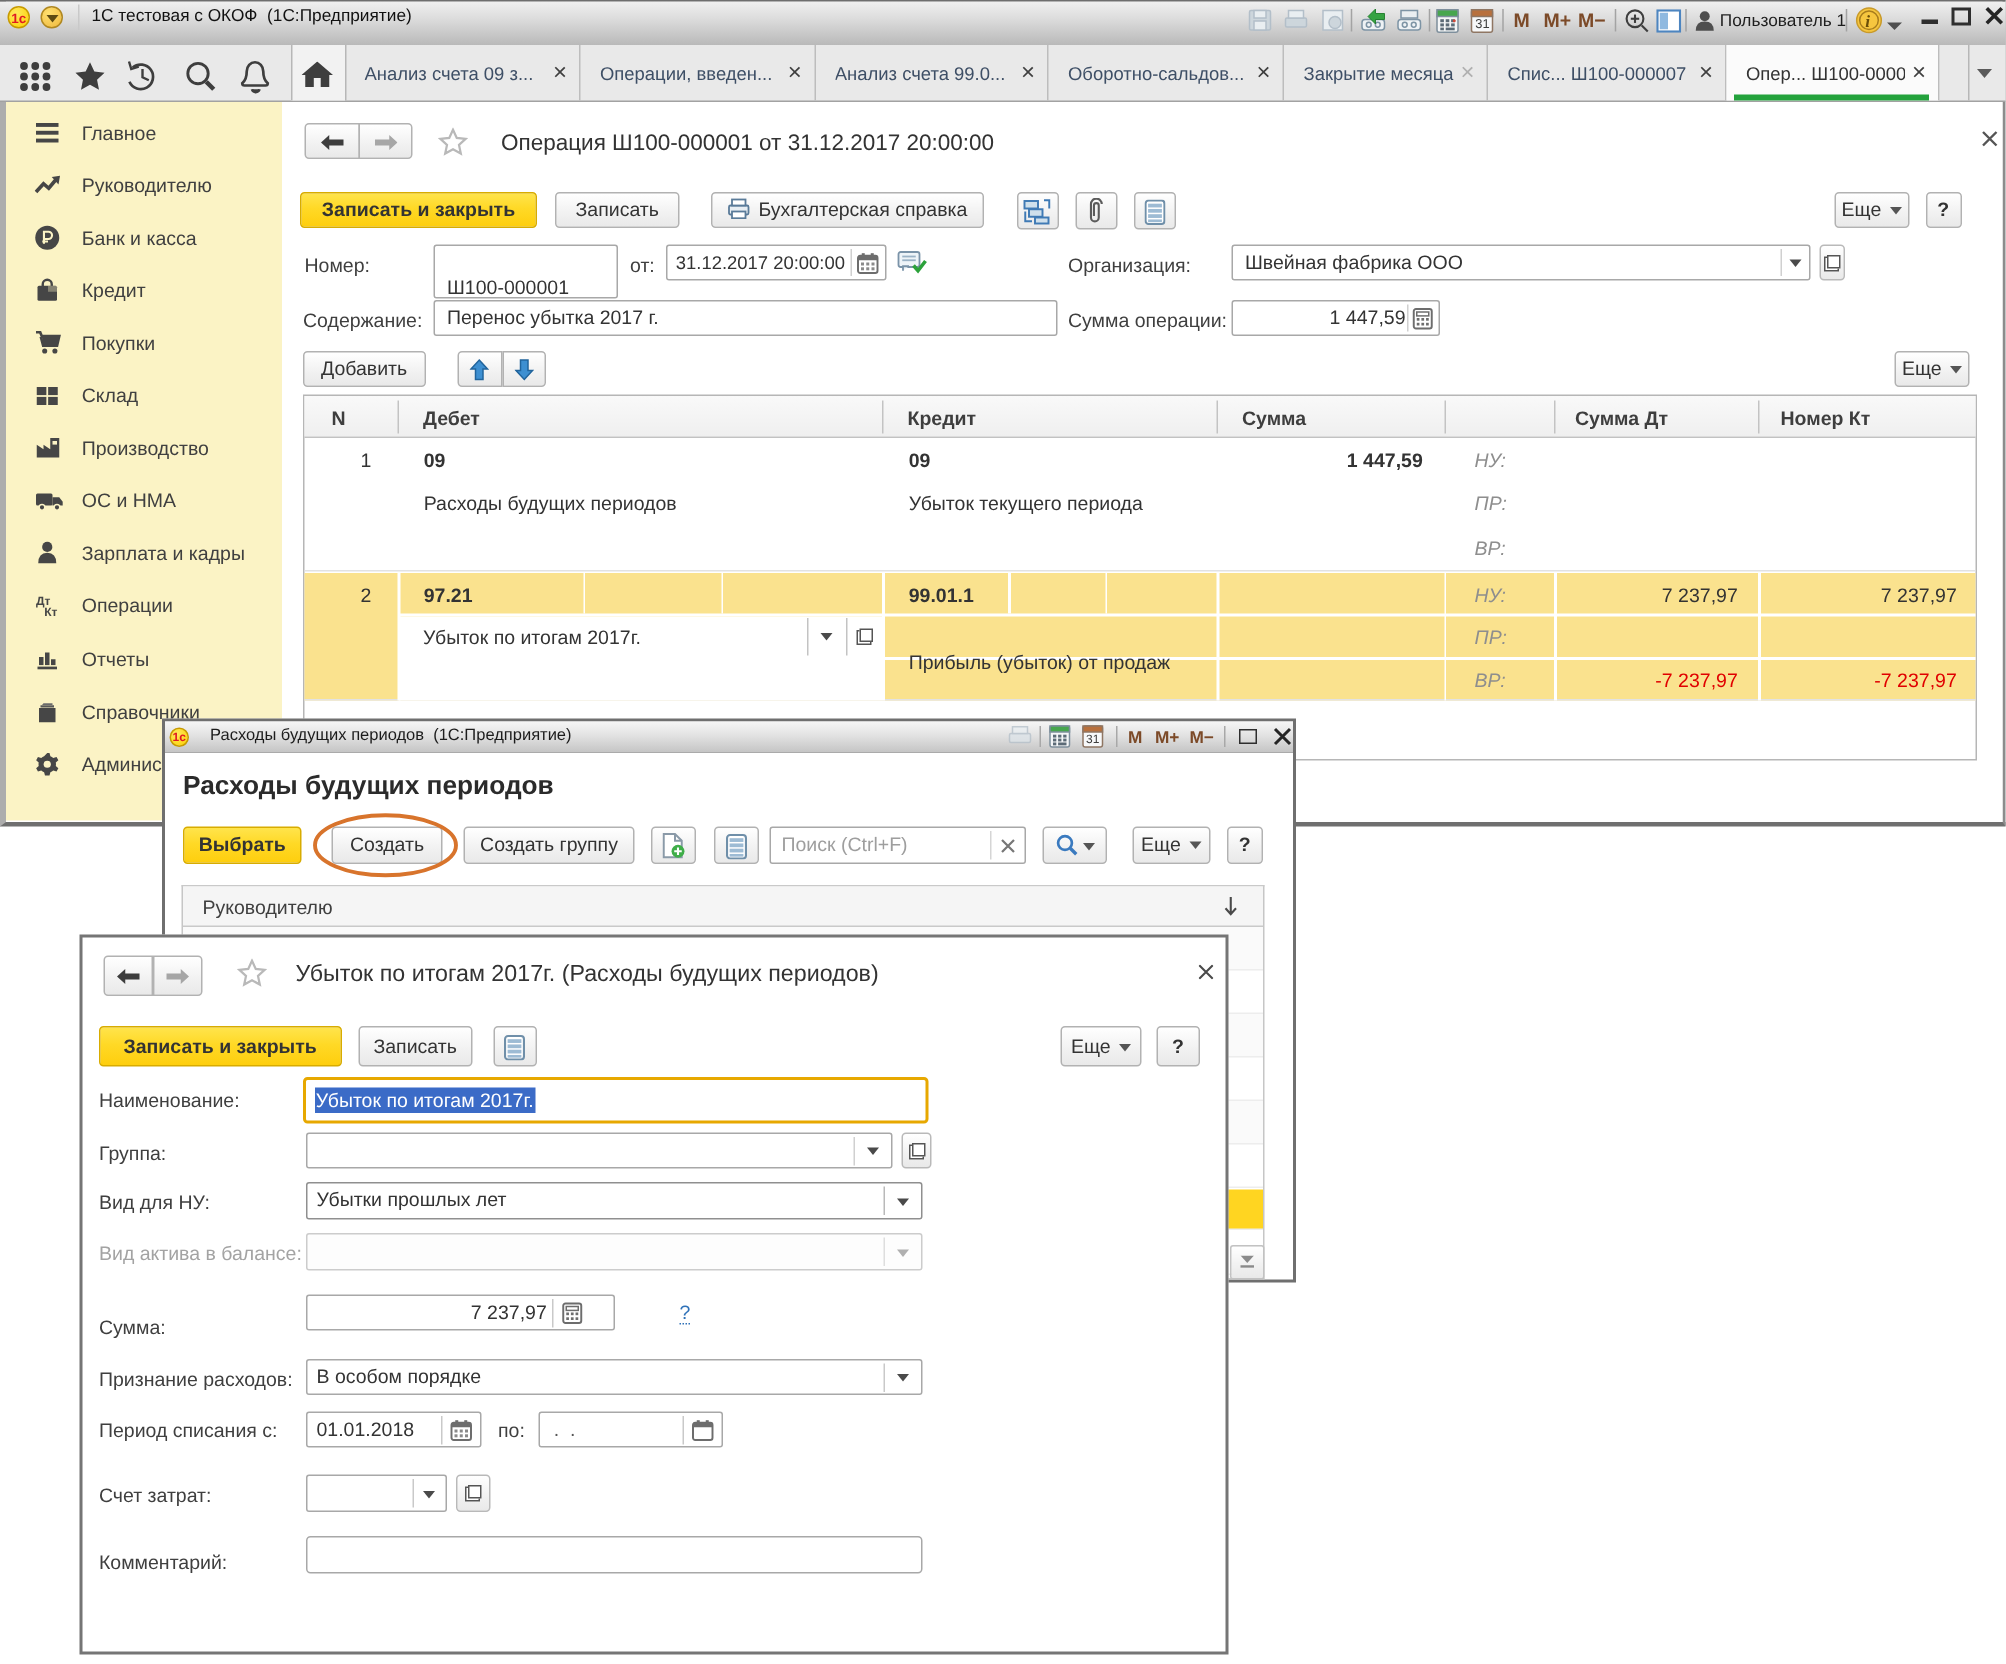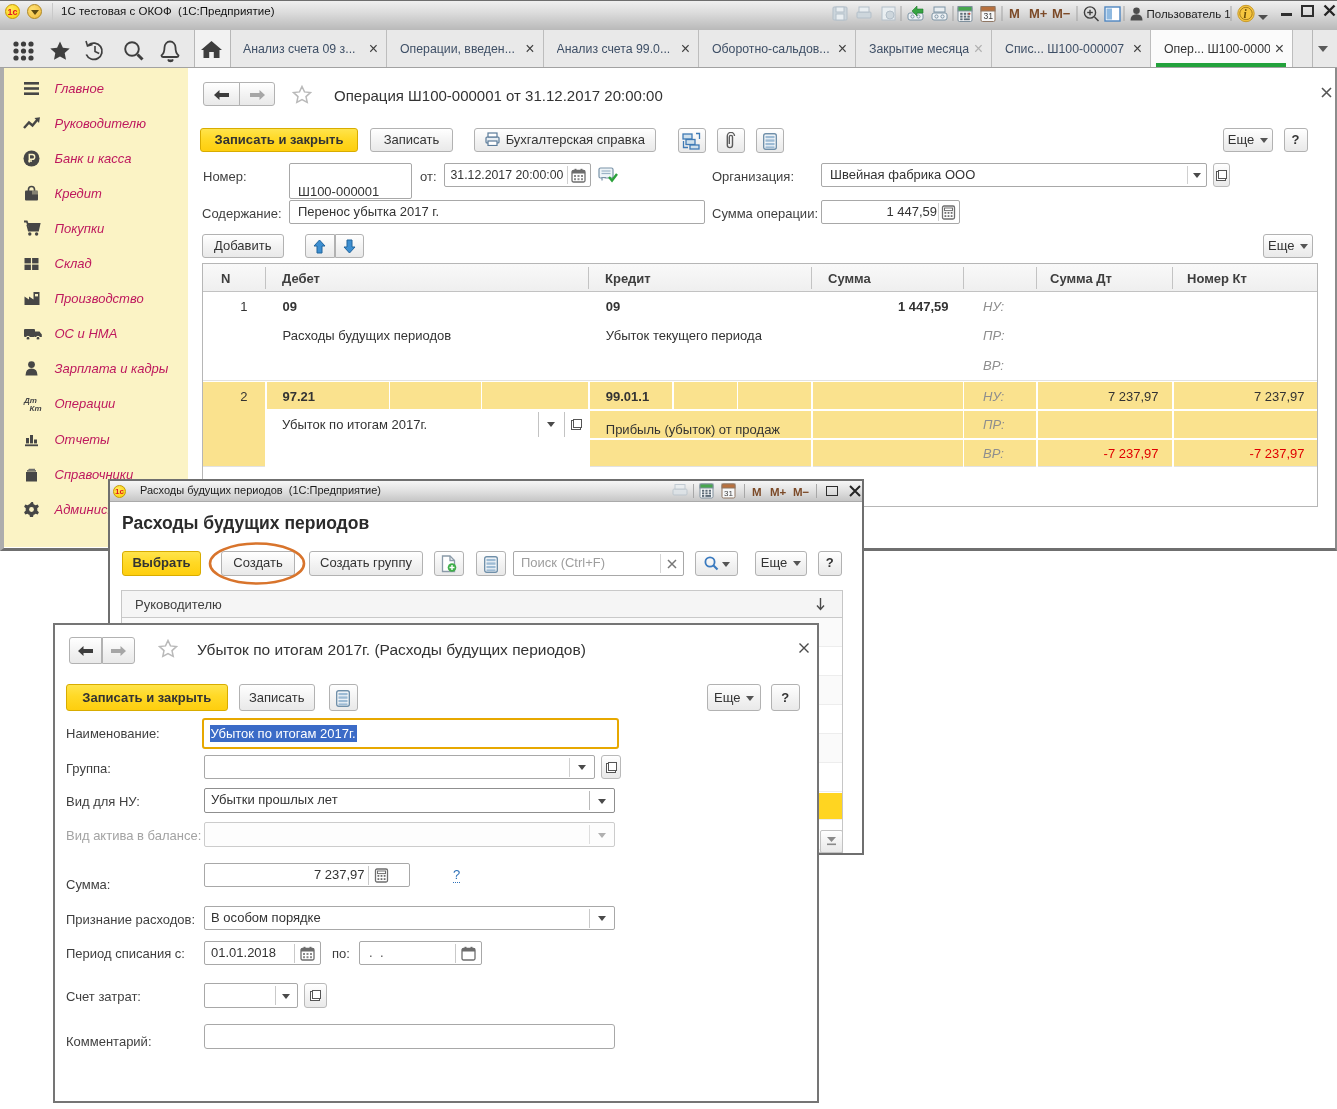--- a/index.html
+++ b/index.html
@@ -18,21 +18,21 @@
 .vsep{position:absolute;width:1px;background:#c3c3c3;}
 .openico{position:absolute;width:11px;height:11px;}
 .openico:before{content:"";position:absolute;left:0;bottom:0;width:8px;height:8px;border:1px solid #555;background:#fff;}
 .openico:after{content:"";position:absolute;right:0;top:0;width:7px;height:7px;border:1px solid #555;background:#fff;}
 .tab{position:absolute;top:0;height:37px;border-right:1px solid #bdbdbd;display:flex;align-items:center;
  padding:0 8px 0 13px;color:#3e4f66;font-size:12.3px;}
 .tab span{flex:1;overflow:hidden;white-space:nowrap;}
 .tab i{font-style:normal;color:#3f3f3f;font-size:16px;margin-left:5px;line-height:1;}
 .tab.active{background:#fbfbfb;color:#333;}
 .tab.active:after{content:"";position:absolute;left:5px;right:6px;bottom:0;height:4px;background:#23a23c;}
-.sbi{position:absolute;left:0;width:200px;height:35px;display:flex;align-items:center;color:#be185d;font-style:italic;}
+.sbi{position:absolute;left:0;width:200px;height:35px;display:flex;align-items:center;color:#404040;}
 .sbi svg{position:absolute;left:19px;}
 .sbi span{position:absolute;left:50.5px;font-size:13px;white-space:nowrap;}
 .th{position:absolute;top:7px;font-weight:700;color:#3e3e3e;font-size:13px;white-space:nowrap;}
 .td{position:absolute;font-size:13px;color:#333;white-space:nowrap;}
 .td.nu{font-style:italic;color:#8e8e8e;}
 .ys{background:#fff;width:1.5px;top:0;height:84.5px;}
 .lrow{position:absolute;left:0;width:720px;height:29px;border-bottom:1px solid #ededed;}
 </style>
 </head>
 <body>
@@ -461,21 +461,21 @@
         <span class="td" style="right:158px;top:6.5px;">7 237,97</span>
         <span class="td" style="right:12px;top:6.5px;">7 237,97</span>
 
         <div class="abs" style="left:62.5px;top:28.5px;width:322.5px;height:56px;background:#fff;">
           <span class="td" style="left:16.5px;top:6px;">Убыток по итогам 2017г.</span>
           <span class="vsep" style="left:272px;top:1px;height:25px;"></span>
           <span class="caret" style="left:281px;top:11px;"></span>
           <span class="vsep" style="left:298px;top:1px;height:25px;"></span>
           <span class="openico" style="left:305px;top:8px;"></span>
         </div>
-        <span class="td" style="left:402.8px;top:40px;">Прибыль (убыток) от продаж</span>
+        <span class="td" style="left:402.8px;top:52px;">Прибыль (убыток) от продаж</span>
         <span class="td nu" style="left:780px;top:35px;">ПР:</span>
         <span class="td nu" style="left:780px;top:64px;">ВР:</span>
         <span class="td" style="right:158px;top:64px;color:#e00000;">-7 237,97</span>
         <span class="td" style="right:12px;top:64px;color:#e00000;">-7 237,97</span>
       </div>
     </div>
   </div>
 </div>
 
 <div id="dlg1" class="abs" style="left:108px;top:479px;width:756px;height:376px;border:2px solid #6f6f6f;background:#fff;">

